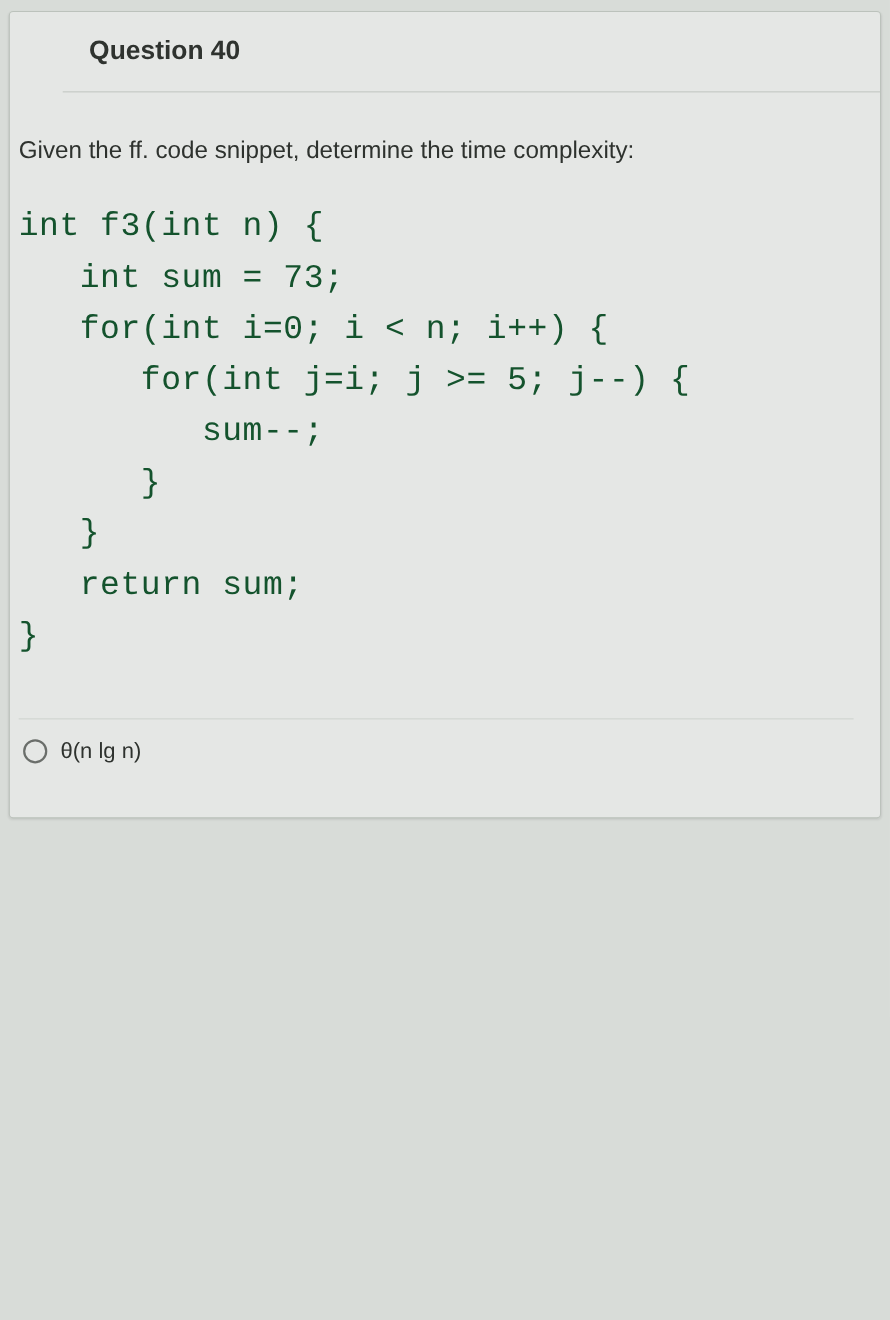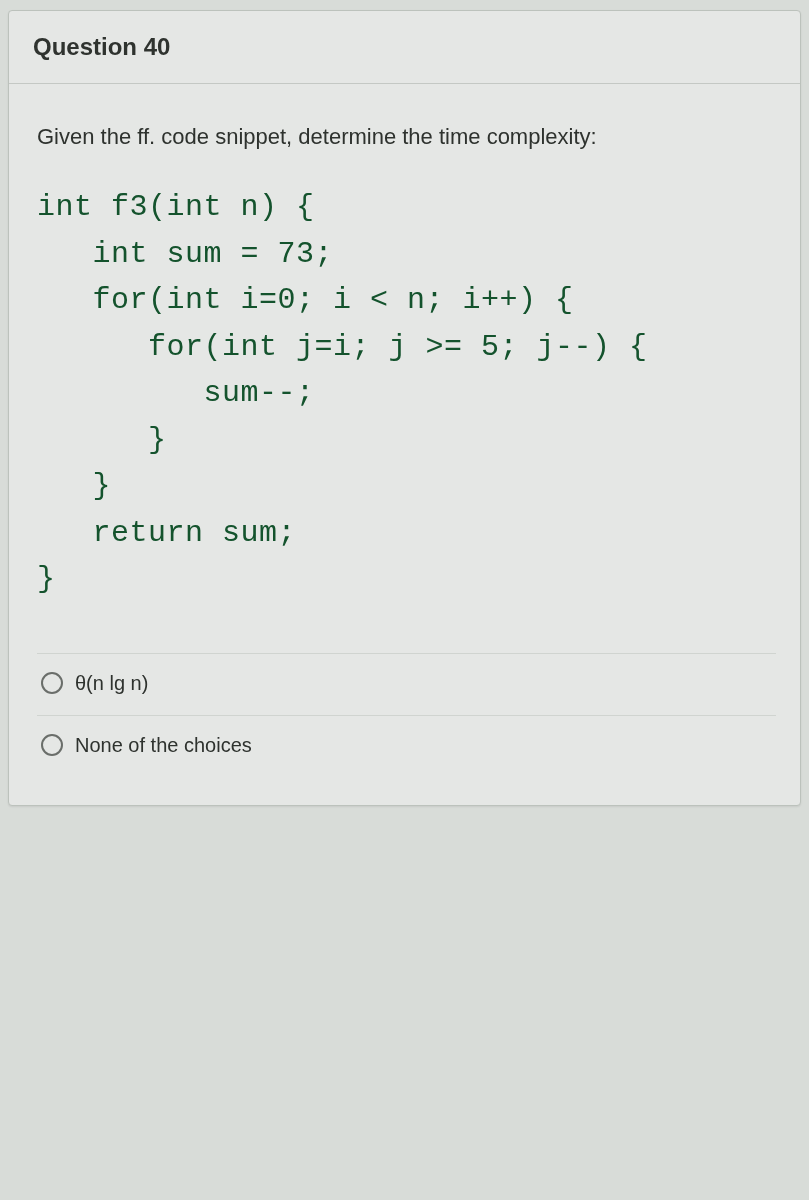--- a/index.html
+++ b/index.html
@@ -14,47 +14,48 @@
       background: #e5e7e5;
       border: 1px solid #bcc2bc;
       border-radius: 4px;
       margin: 10px 8px;
       padding: 0;
       box-shadow: 0 1px 2px rgba(0,0,0,0.08);
     }
     .header {
       border-bottom: 1px solid #c4c8c4;
       padding: 22px 24px 22px 24px;
+      margin-left: 48px;
     }
     .q-title {
       font-weight: bold;
       font-size: 24px;
       color: #2f332f;
     }
     .body {
-      padding: 40px 24px 30px 28px;
+      padding: 40px 24px 30px 8px;
     }
     .prompt {
       font-size: 22px;
       color: #2e322e;
       margin-bottom: 34px;
     }
     .code-block {
       font-family: "Courier New", Courier, monospace;
       font-size: 30px;
       color: #14532d;
       line-height: 1.55;
       white-space: pre;
       margin-bottom: 50px;
       letter-spacing: 0.5px;
     }
     .options {
       display: flex;
       flex-direction: column;
-      gap: 2px;
+      gap: 16px;
     }
     .option {
       display: flex;
       align-items: center;
       gap: 12px;
       padding: 18px 4px;
       border-top: 1px solid #d0d4d0;
       cursor: pointer;
     }
     .option:first-child { border-top: 1px solid #d0d4d0; }
@@ -87,19 +88,15 @@
          sum--;
       }
    }
    return sum;
 }</div>
     <div class="options">
       <label class="option">
         <span class="radio"></span>
         <span class="option-label">θ(n lg n)</span>
       </label>
-      <label class="option">
-        <span class="radio"></span>
-        <span class="option-label">None of the choices</span>
-      </label>
     </div>
   </div>
 </div>
 
 </body></html>

